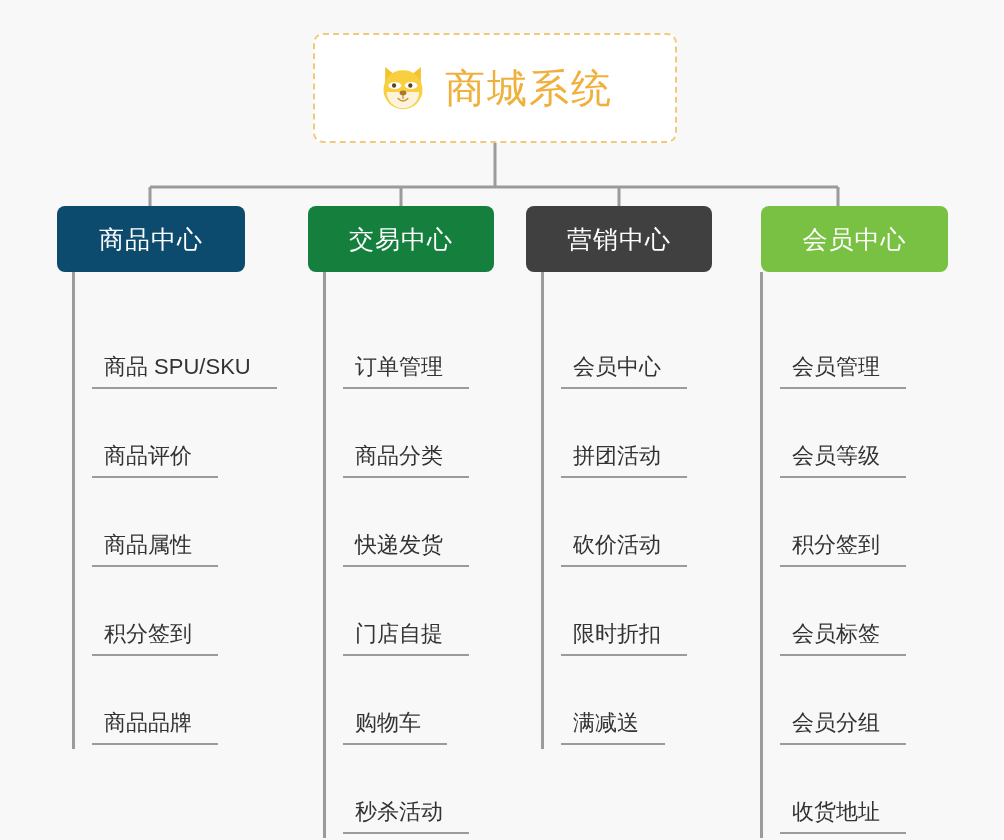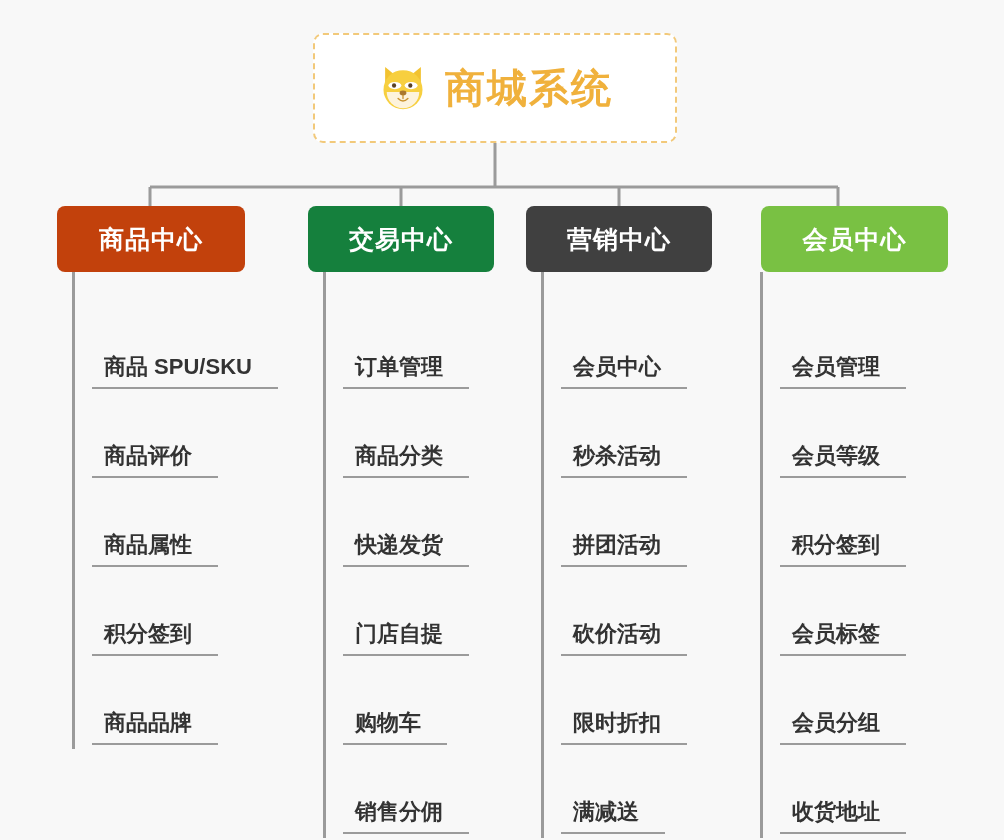--- a/index.html
+++ b/index.html
@@ -10,21 +10,20 @@
     width: 1004px;
     height: 840px;
     background: #f8f8f8;
     font-family: "Liberation Sans", "DejaVu Sans", sans-serif;
     overflow: hidden;
   }
   #chart {
     position: relative;
     width: 889px;
     height: 840px;
-    font-weight: bold;
   }
 
   
   .root-node {
     position: absolute;
     left: 313px;
     top: 33px;
     width: 364px;
     height: 110px;
     box-sizing: border-box;
@@ -110,21 +109,21 @@
     padding-bottom: 7px;
     border-bottom: 2px solid #9b9b9b;
     padding-right: 26px;
     margin-left: -12px;
     padding-left: 12px;
     box-sizing: border-box;
   }
 
   
   .col-1 { left: 57px;  }
-  .col-1 .cat-box { width: 188px; background: #c2410c; }
+  .col-1 .cat-box { width: 188px; background: #0c4a6e; }
   .col-2 { left: 308px; }
   .col-2 .cat-box { width: 186px; background: #15803d; }
   .col-3 { left: 526px; }
   .col-3 .cat-box { width: 186px; background: #404040; }
   .col-4 { left: 745px; }
   .col-4 .cat-box { width: 187px; background: #79c143; margin-left: 16px; }
 </style>
 </head>
 <body>
 
@@ -197,37 +196,34 @@
       <div class="leaf-item">
         <span class="leaf-label">快递发货</span>
       </div>
       <div class="leaf-item">
         <span class="leaf-label">门店自提</span>
       </div>
       <div class="leaf-item">
         <span class="leaf-label">购物车</span>
       </div>
       <div class="leaf-item">
-        <span class="leaf-label">销售分佣</span>
+        <span class="leaf-label">秒杀活动</span>
       </div>
     </div>
   </div>
 
   <div class="column col-3">
     <div class="cat-box">
       <span>营销中心</span>
     </div>
     <div class="leaf-list">
       <div class="leaf-item">
         <span class="leaf-label">会员中心</span>
       </div>
       <div class="leaf-item">
-        <span class="leaf-label">秒杀活动</span>
-      </div>
-      <div class="leaf-item">
         <span class="leaf-label">拼团活动</span>
       </div>
       <div class="leaf-item">
         <span class="leaf-label">砍价活动</span>
       </div>
       <div class="leaf-item">
         <span class="leaf-label">限时折扣</span>
       </div>
       <div class="leaf-item">
         <span class="leaf-label">满减送</span>

